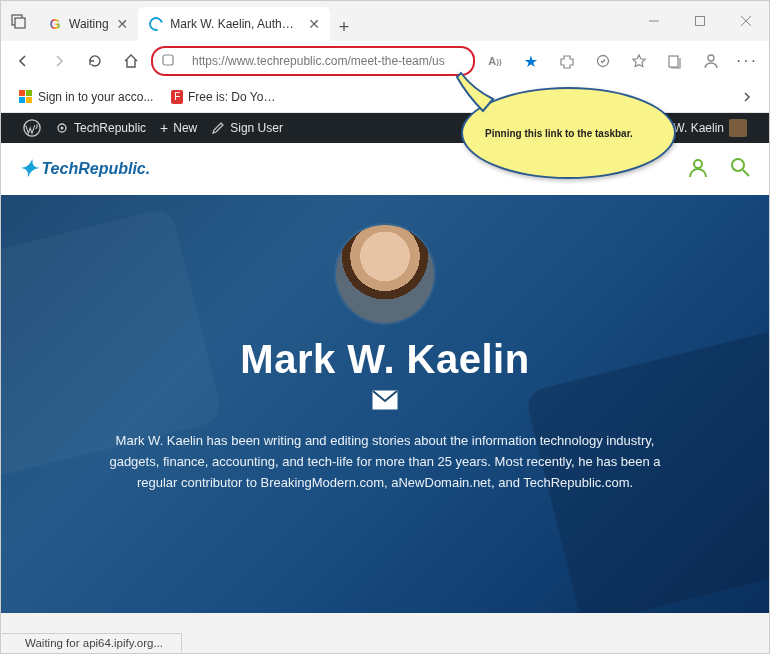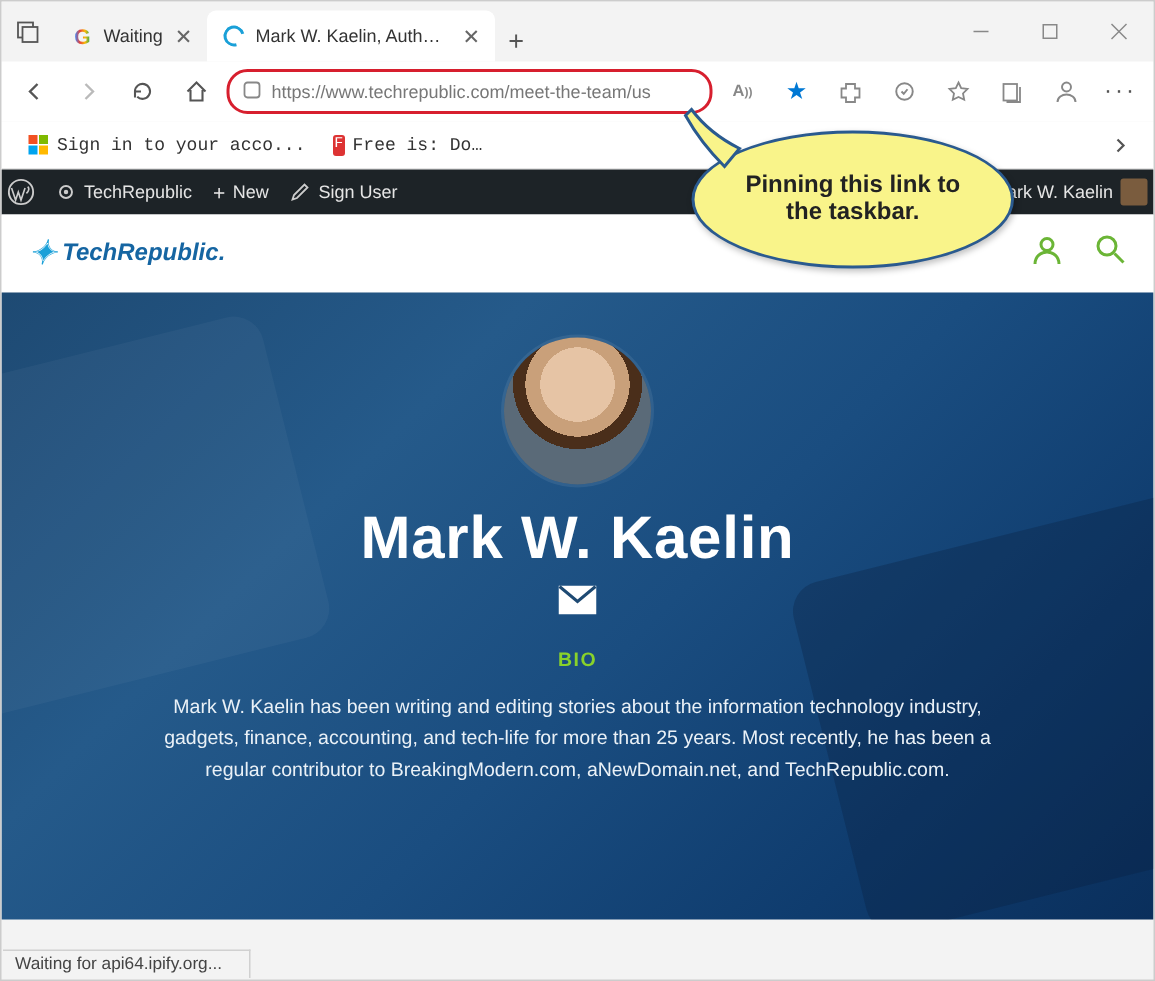--- a/index.html
+++ b/index.html
@@ -12,53 +12,53 @@
     .tab.active { background: #fff; }
     .tab-title { white-space: nowrap; overflow: hidden; text-overflow: ellipsis; max-width: 130px; }
     .tab-close { color: #666; font-size: 14px; margin-left: 2px; }
     .tab-fav { width: 16px; height: 16px; display: flex; align-items: center; justify-content: center; font-size: 14px; }
     .newtab { width: 28px; height: 28px; display: flex; align-items: center; justify-content: center; color: #555; font-size: 18px; cursor: pointer; }
     .window-controls { display: flex; margin-left: auto; }
     .win-btn { width: 46px; height: 32px; display: flex; align-items: center; justify-content: center; color: #888; }
 
     .toolbar { height: 40px; background: #fff; display: flex; align-items: center; padding: 0 6px; gap: 4px; }
     .tool-btn { width: 32px; height: 32px; display: flex; align-items: center; justify-content: center; color: #555; border-radius: 4px; cursor: pointer; }
-    .address-wrap { flex: 1; height: 30px; border: 2px solid #d71f2e; border-radius: 14px; display: flex; align-items: center; padding: 0 8px; gap: 6px; position: relative; background: #fff; }
+    .address-wrap { flex: 1; height: 30px; border: 2px solid #d71f2e; border-radius: 14px; display: flex; align-items: center; padding: 0 8px; gap: 17px; position: relative; background: #fff; }
     .address-icon { color: #777; font-size: 12px; }
     .address-text { flex: 1; color: #777; white-space: nowrap; overflow: hidden; }
     .star { color: #0078d4; font-size: 16px; }
 
-    .bookmarks { height: 32px; background: #fff; border-bottom: 1px solid #e5e5e5; display: flex; align-items: center; padding: 0 8px; gap: 2px; font-size: 12px; font-family: Liberation Mono, monospace; }
+    .bookmarks { height: 32px; background: #fff; border-bottom: 1px solid #e5e5e5; display: flex; align-items: center; padding: 0 8px; gap: 2px; font-size: 12px; }
     .bm-item { display: flex; align-items: center; gap: 5px; padding: 4px 8px; border-radius: 4px; cursor: pointer; color: #333; white-space: nowrap; overflow: hidden; }
     .bm-fav { width: 16px; height: 16px; display: inline-flex; align-items: center; justify-content: center; font-size: 12px; }
     .bm-spacer { flex: 1; }
 
-    .adminbar { height: 30px; background: #1d2327; color: #e5e5e5; display: flex; align-items: center; padding: 0 4px; gap: 14px; font-size: 12px; }
+    .adminbar { height: 30px; background: #1d2327; color: #e5e5e5; display: flex; align-items: center; padding: 0 22px; gap: 14px; font-size: 12px; }
     .admin-item { display: flex; align-items: center; gap: 5px; cursor: pointer; }
     .admin-spacer { flex: 1; }
     .admin-avatar { width: 18px; height: 18px; background: #7a5c3e; border-radius: 2px; }
 
     .siteheader { height: 52px; background: #fff; display: flex; align-items: center; justify-content: space-between; padding: 0 18px; }
     .logo { display: flex; align-items: center; gap: 4px; color: #1565a2; font-weight: bold; font-style: italic; font-size: 16px; }
     .logo-swirl { color: #1aa0d8; font-size: 22px; }
     .site-actions { display: flex; gap: 20px; color: #6bb536; font-size: 20px; }
 
     .hero { height: 418px; background: linear-gradient(135deg, #1e4a73 0%, #255a8a 30%, #1a4d80 55%, #0f3c6e 80%, #0a2f5c 100%); position: relative; color: #fff; text-align: center; padding-top: 30px; overflow: hidden; }
     .hero::before { content: ''; position: absolute; left: -60px; top: 40px; width: 260px; height: 220px; background: rgba(255,255,255,0.04); transform: rotate(-14deg); border-radius: 20px; }
     .hero::after { content: ''; position: absolute; right: -80px; bottom: 20px; width: 300px; height: 240px; background: rgba(10,30,60,0.3); transform: rotate(-14deg); border-radius: 20px; }
     .hero > * { position: relative; z-index: 2; }
     .avatar { width: 98px; height: 98px; border-radius: 50%; margin: 0 auto 14px; background: radial-gradient(circle at 50% 32%, #e6c4a5 0 30%, #c9a07a 30% 42%, #4a2e1a 42% 52%, #5a6a78 52% 100%); box-shadow: 0 0 0 2px rgba(255,255,255,0.08); }
     .hero h1 { font-size: 40px; font-weight: 700; letter-spacing: 0.5px; margin-bottom: 8px; }
     .mail { font-size: 20px; margin-bottom: 16px; cursor: pointer; }
     .bio-label { color: #89d22a; font-weight: bold; letter-spacing: 1px; font-size: 13px; margin-bottom: 14px; }
     .bio-text { max-width: 600px; margin: 0 auto; line-height: 1.6; font-size: 13px; color: #eaf1f7; padding: 0 20px; }
 
-    .statusbar { position: absolute; left: 1px; bottom: 1px; background: #f3f3f3; border: 1px solid #d0d0d0; border-left: none; border-bottom: none; padding: 3px 18px 3px 8px; font-size: 11.5px; color: #444; }
-
-    .callout { position: absolute; left: 460px; top: 86px; width: 215px; height: 92px; background: #f9f48a; border: 2px solid #2a5a8f; border-radius: 50%; display: flex; align-items: center; justify-content: flex-start; text-align: center; font-size: 16px; font-weight: 600; color: #222; padding: 10px 22px; box-shadow: 1px 2px 4px rgba(0,0,0,0.25); z-index: 50; }
+    .statusbar { position: absolute; left: 1px; bottom: 1px; background: #f3f3f3; border: 1px solid #d0d0d0; border-left: none; border-bottom: none; padding: 3px 18px 3px 23px; font-size: 11.5px; color: #444; }
+
+    .callout { position: absolute; left: 460px; top: 86px; width: 215px; height: 92px; background: #f9f48a; border: 2px solid #2a5a8f; border-radius: 50%; display: flex; align-items: center; justify-content: flex-start; text-align: center; font-size: 10px; font-weight: 600; color: #222; padding: 10px 22px; box-shadow: 1px 2px 4px rgba(0,0,0,0.25); z-index: 50; }
     .callout-tail { position: absolute; left: 452px; top: 70px; width: 0; height: 0; z-index: 51; }
     .callout-tail svg { position: absolute; }
 
     .ms-grid { display: inline-grid; grid-template-columns: 6px 6px; grid-template-rows: 6px 6px; gap: 1px; }
     .ms-grid span:nth-child(1){background:#f25022;} .ms-grid span:nth-child(2){background:#7fba00;} .ms-grid span:nth-child(3){background:#00a4ef;} .ms-grid span:nth-child(4){background:#ffb900;}
     .g-letter { font-family: Arial; font-weight: bold; }
     .donut { width:14px; height:14px; border:3px solid #0078d4; border-radius:50%; }
     .tr-swirl { width:14px; height:14px; border:2px solid #1aa0d8; border-radius:50%; border-right-color:transparent; transform: rotate(30deg); }
     .folder { width:14px; height:12px; background:#f3c14b; border-radius:2px; position:relative; }
     .folder::before { content:''; position:absolute; top:-3px; left:1px; width:6px; height:3px; background:#f3c14b; border-radius:1px 1px 0 0; }
@@ -243,21 +243,20 @@
   </div>
 </div>
 
 <div class="hero">
   <div class="avatar"></div>
   <h1>Mark W. Kaelin</h1>
   <div class="mail"><svg width="26" height="20" viewBox="0 0 26 20">
         <rect x="1" y="1" width="24" height="18" fill="#fff" stroke="#fff"></rect>
         <path d="M1 1l12 10L25 1" fill="none" stroke="#1e4a73" stroke-width="2"></path>
       </svg></div>
-  <div class="bio-label">BIO</div>
   <div class="bio-text">Mark W. Kaelin has been writing and editing stories about the information technology industry, gadgets, finance, accounting, and tech-life for more than 25 years. Most recently, he has been a regular contributor to BreakingModern.com, aNewDomain.net, and TechRepublic.com.</div>
 </div>
 
 <div class="callout-tail">
   <svg width="60" height="50" viewBox="0 0 60 50">
       <path d="M8 2 Q 20 18 40 28 L 30 40 Q 14 24 4 6 Z" fill="#f9f48a" stroke="#2a5a8f" stroke-width="2"></path>
     </svg>
 </div>
 <div class="callout">
   <span>Pinning this link to the taskbar.</span>

